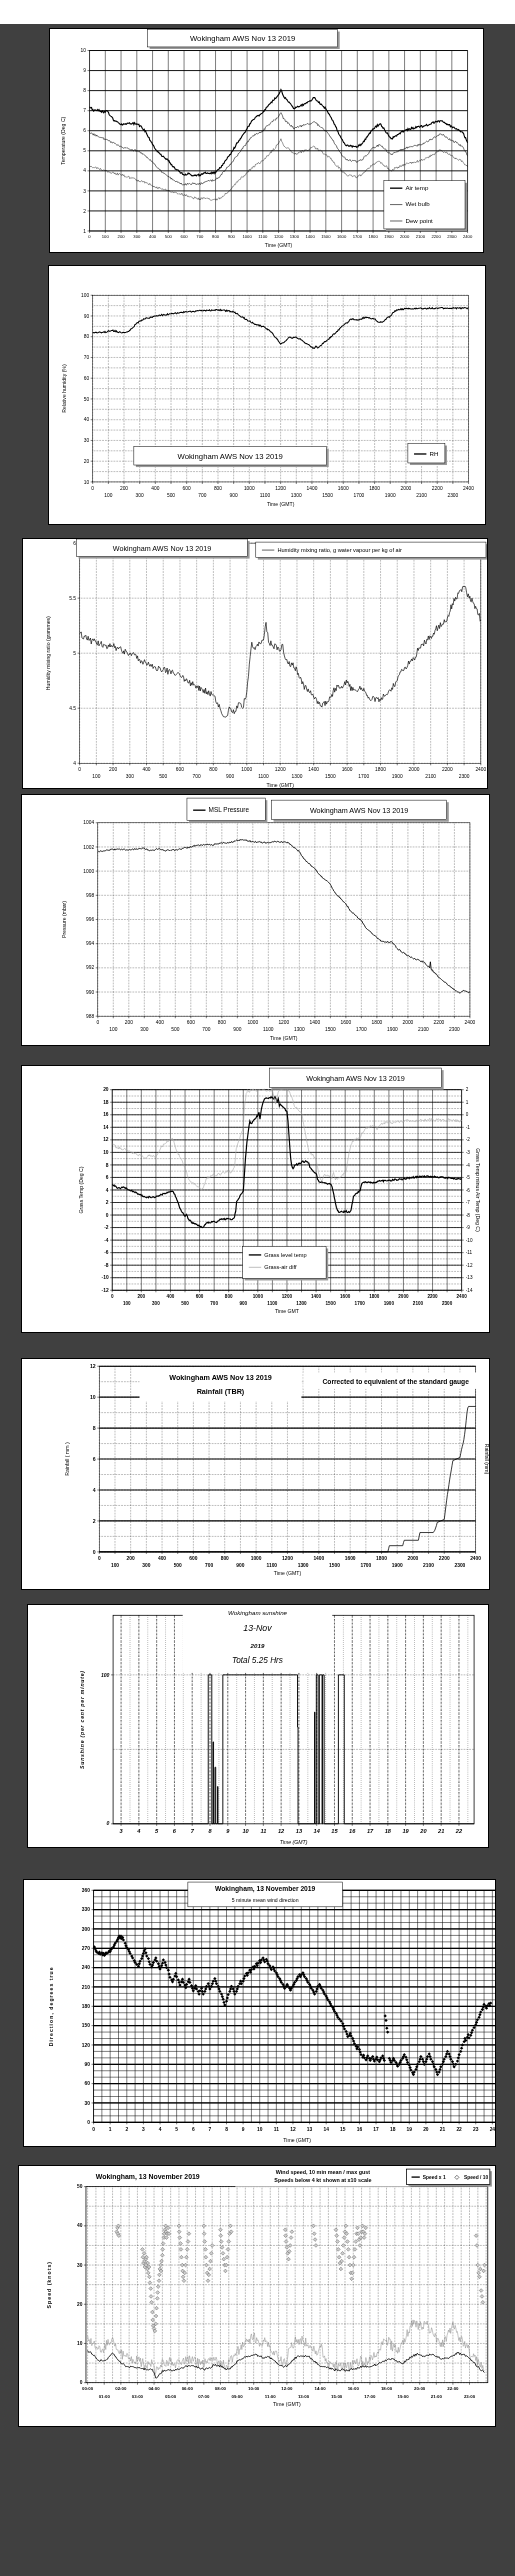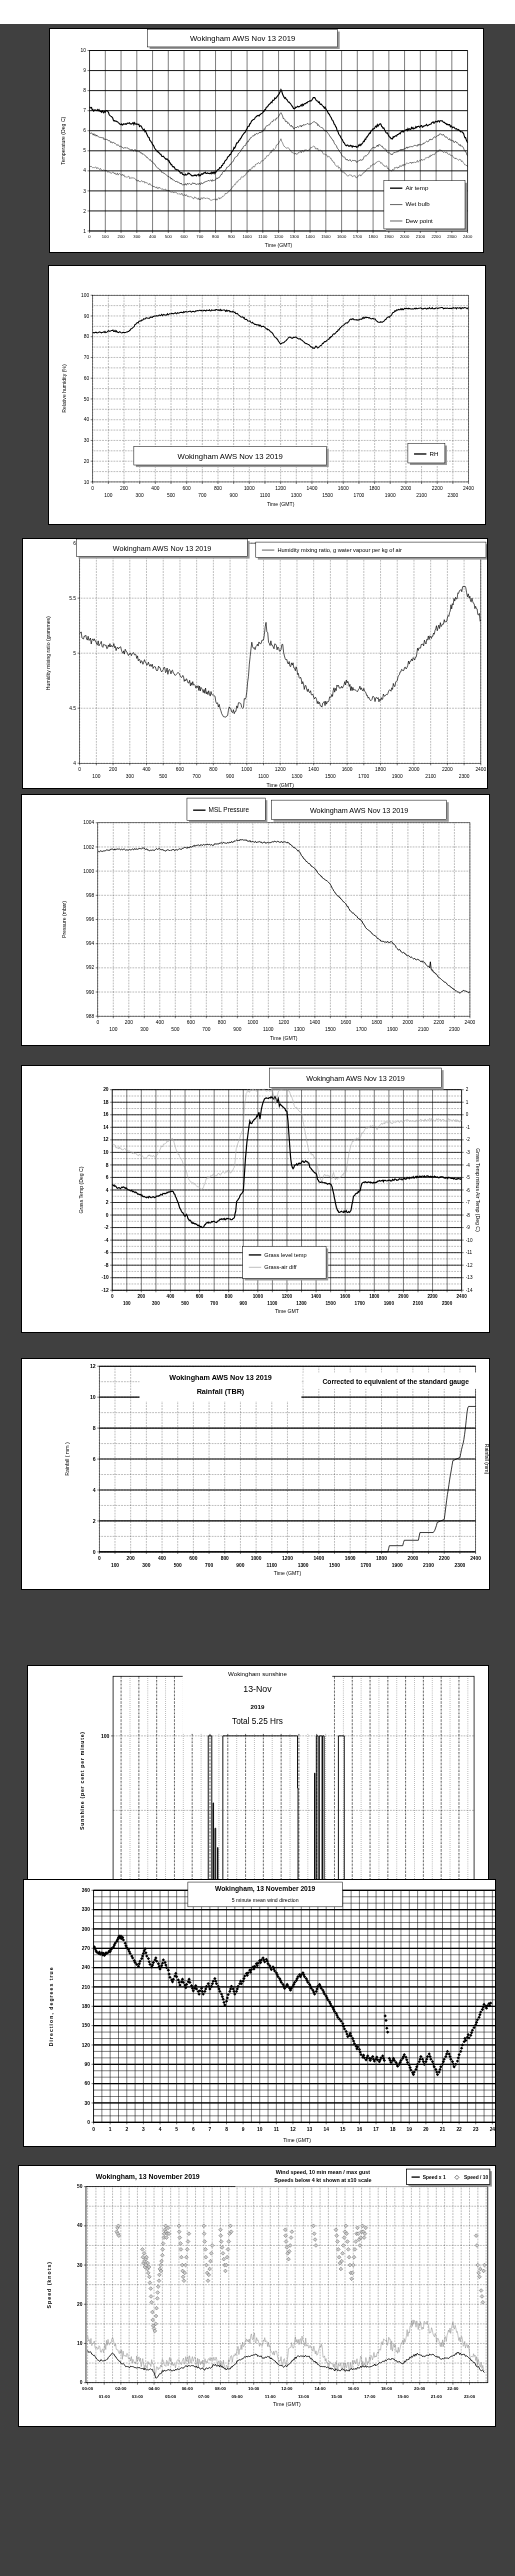--- a/index.html
+++ b/index.html
@@ -5,21 +5,21 @@
   html,body{margin:0;padding:0;background:#fff;font-family:"Liberation Sans",sans-serif;}
   #page{position:relative;width:515px;height:2576px;background:#404040;overflow:hidden;margin-top:24px;}
   .panel{position:absolute;background:#fff;border:1px solid #000;box-sizing:border-box;}
   .thin{border-width:0.5px;}
   .p1{left:49px;top:4.1px;width:435px;height:225px;}
   .p2{left:48px;top:241px;width:438px;height:260px;}
   .p3{left:22px;top:514px;width:466px;height:251px;}
   .p4{left:20.6px;top:770px;width:469px;height:252px;}
   .p5{left:20.6px;top:1041px;width:469px;height:268px;}
   .p6{left:20.6px;top:1334px;width:469px;height:232px;}
-  .p7{left:27px;top:1641px;width:462px;height:244px;}
+  .p7{left:27px;top:1580px;width:462px;height:244px;font-style:italic;}
   .p8{left:23px;top:1855px;width:473px;height:268px;}
   .p9{left:18px;top:2141px;width:478px;height:262px;}
   svg{display:block;width:100%;height:100%;}
   svg text{fill:#000;}
 </style>
 </head>
 <body>
 
 <div id="page">
   <section class="panel thin p1">

